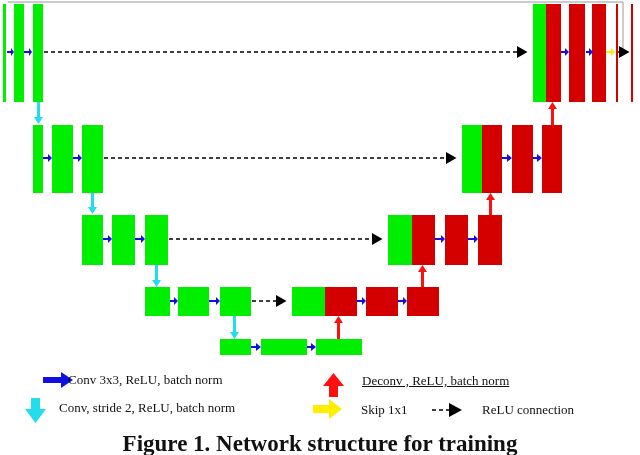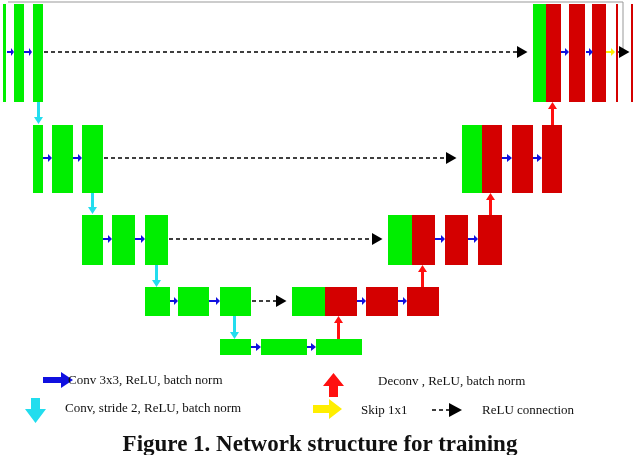--- a/index.html
+++ b/index.html
@@ -129,18 +129,18 @@
   <path d="M31,398 h9 v11 h6 l-10.5,14 l-10.5,-14 h6 z" fill="#22ddee"></path>
   <path d="M329,397 h9 v-11 h6 l-10.5,-13 l-10.5,13 h6 z" fill="#ff1010"></path>
   <path d="M313,405 h16 v-6 l13,10 l-13,10 v-6 h-16 z" fill="#ffee00"></path>
   <g>
     <line x1="432" y1="410" x2="449" y2="410" stroke="#000" stroke-width="1.6" stroke-dasharray="4,3"></line>
     <path d="M449,403 L462,410 L449,417 Z" fill="#000"></path>
   </g>
 </svg>
 
 <div class="legend-text" style="left:68px; top:372px;">Conv 3x3, ReLU, batch norm</div>
-<div class="legend-text" style="left:65px; top:400px;">Conv, stride 2, ReLU, batch norm</div>
-<div class="legend-text" style="left:378px; top:373px;">Deconv , ReLU, batch norm</div>
+<div class="legend-text" style="left:59px; top:400px;">Conv, stride 2, ReLU, batch norm</div>
+<div class="legend-text" style="left:362px; top:373px;text-decoration:underline;">Deconv , ReLU, batch norm</div>
 <div class="legend-text" style="left:361px; top:402px;">Skip 1x1</div>
 <div class="legend-text" style="left:482px; top:402px;">ReLU connection</div>
 
 <div class="caption">Figure 1. Network structure for training</div>
 
 </body></html>

